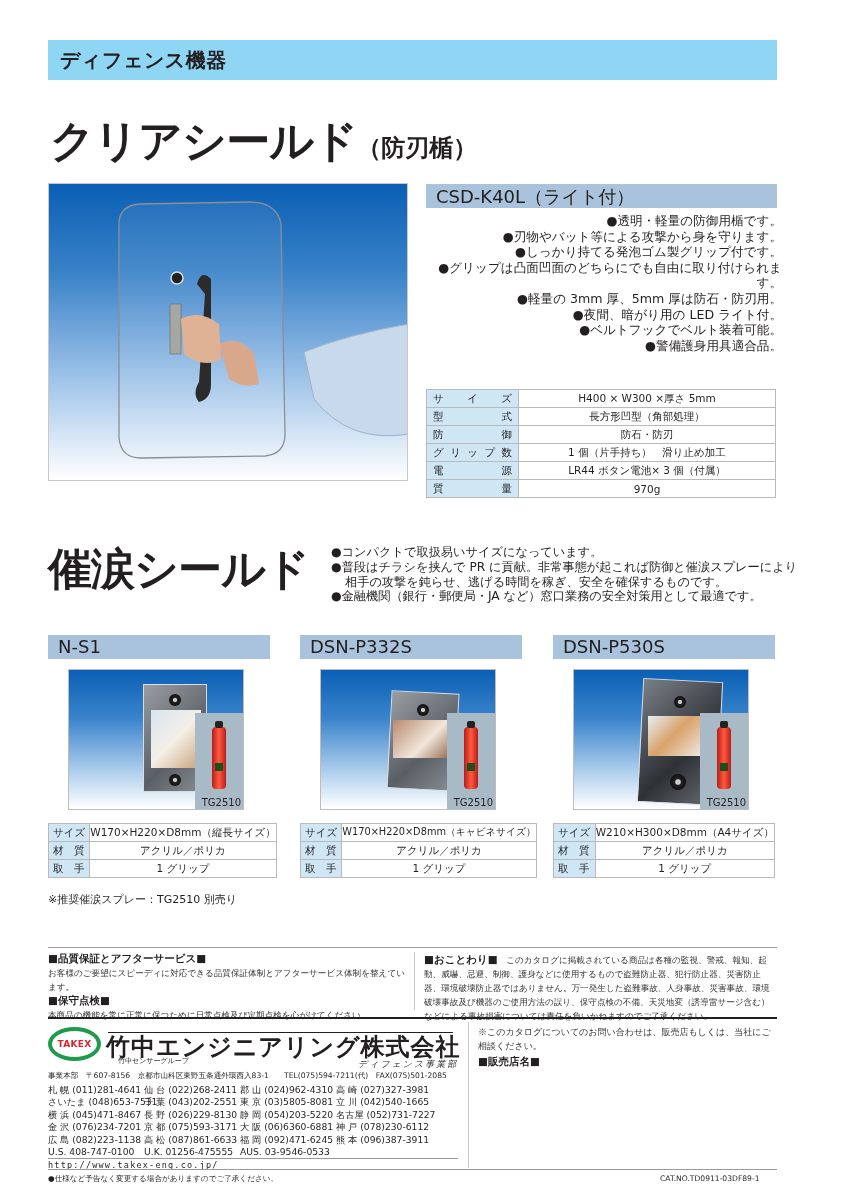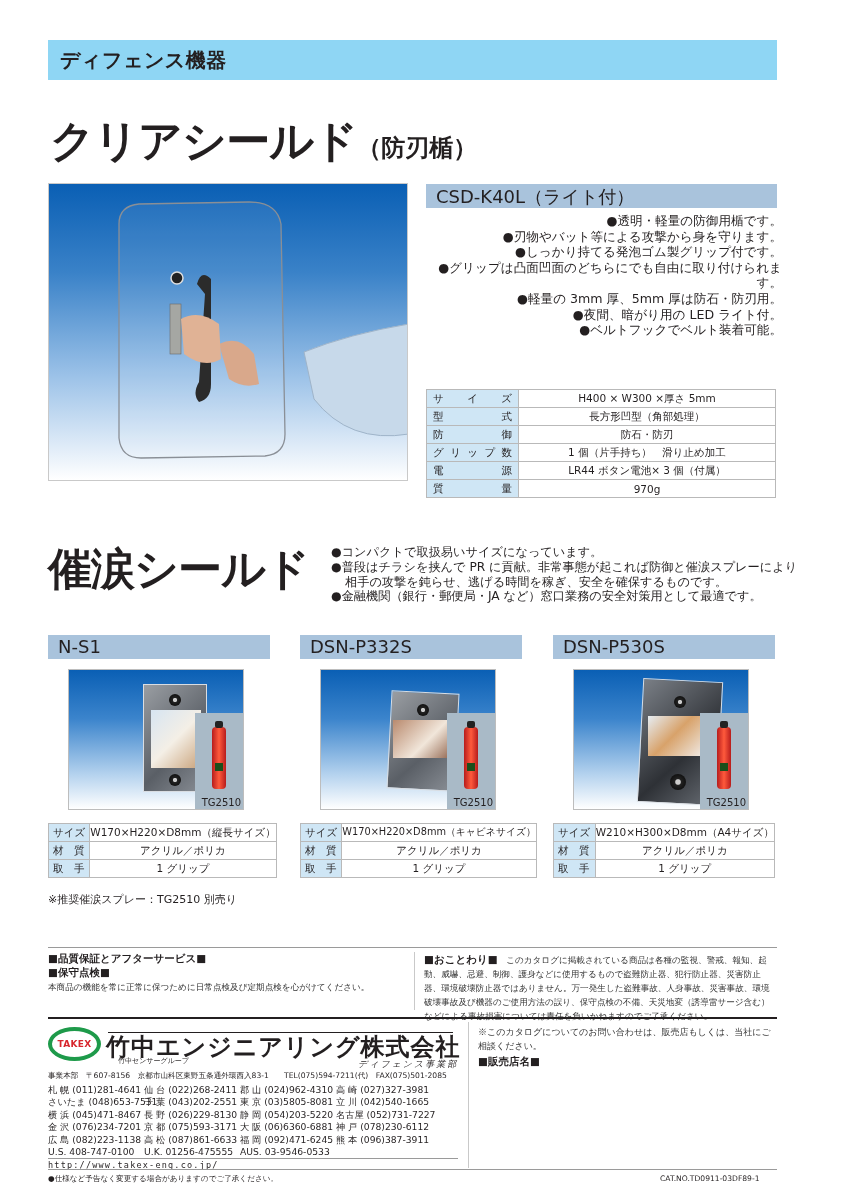--- a/index.html
+++ b/index.html
@@ -109,20 +109,21 @@
 </div>
 
 <ul class="abs bullets" style="left:427px; top:213px; width:355px;text-align:right;">
   <li>透明・軽量の防御用楯です。</li>
   <li>刃物やバット等による攻撃から身を守ります。</li>
   <li>しっかり持てる発泡ゴム製グリップ付です。</li>
   <li>グリップは凸面凹面のどちらにでも自由に取り付けられます。</li>
   <li>軽量の 3mm 厚、5mm 厚は防石・防刃用。</li>
   <li>夜間、暗がり用の LED ライト付。</li>
   <li>ベルトフックでベルト装着可能。</li>
+  <li>警備護身用具適合品。</li>
 </ul>
 
 <table class="abs spec" style="left:426px; top:389px; width:350px;">
   <tbody>
       <tr>
     <td class="k" style="width:92px;">
           <div class="justify">
             <span>サ</span>
             <span>イ</span>
             <span>ズ</span>
@@ -281,20 +282,21 @@
         <td class="v">1 グリップ</td>
       </tr>
 </tbody>
   </table>
 
 <div class="abs note">※推奨催涙スプレー：TG2510 別売り</div>
 
 <div class="abs hr" style="left:48px; top:947px; width:729px;"></div>
 <div class="abs" style="left:48px; top:952px; width:360px;">
   <div class="info-head">■品質保証とアフターサービス■</div>
+  <div class="info-text">お客様のご要望にスピーディに対応できる品質保証体制とアフターサービス体制を整えています。</div>
   <div class="info-head">■保守点検■</div>
   <div class="info-text">本商品の機能を常に正常に保つために日常点検及び定期点検を心がけてください。</div>
 </div>
 <div class="abs" style="left:414px; top:952px; width:1px; height:58px; background:#c9c9c9;"></div>
 <div class="abs" style="left:424px; top:952px; width:352px;">
   <div class="info-text"><span class="info-head">■おことわり■</span>　<span>このカタログに掲載されている商品は各種の監視、警戒、報知、起動、威嚇、忌避、制御、護身などに使用するもので盗難防止器、犯行防止器、災害防止器、環境破壊防止器ではありません。万一発生した盗難事故、人身事故、災害事故、環境破壊事故及び機器のご使用方法の誤り、保守点検の不備、天災地変（誘導雷サージ含む）などによる事故損害については責任を負いかねますのでご了承ください。</span></div>
 </div>
 
 <div class="abs" style="left:48px; top:1017px; width:729px; height:2px; background:#231f20;"></div>
 <div class="abs logo-oval">

